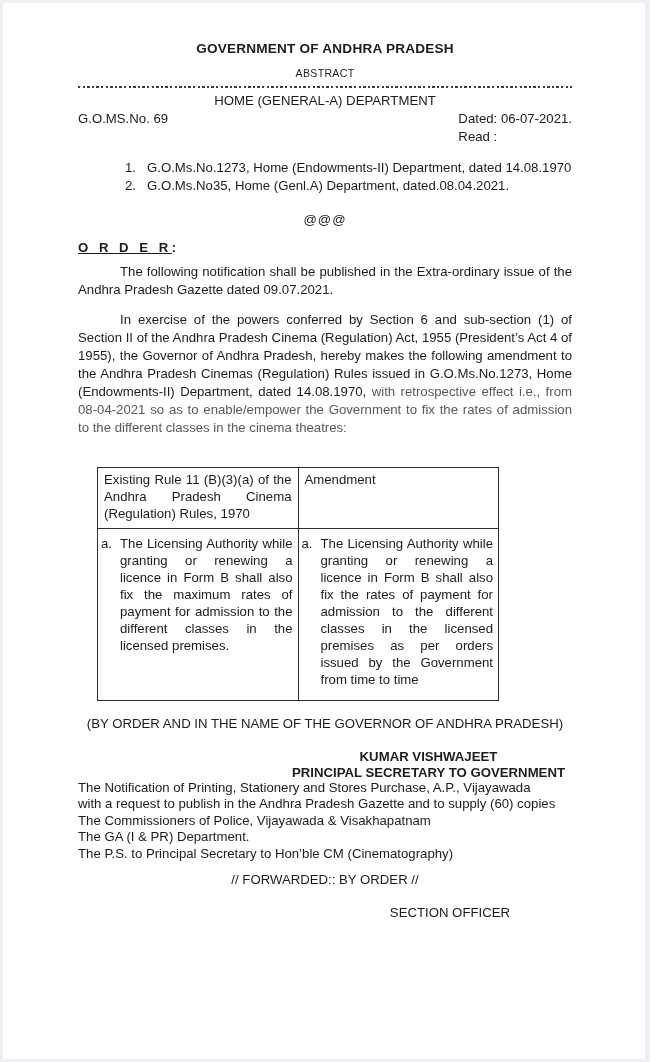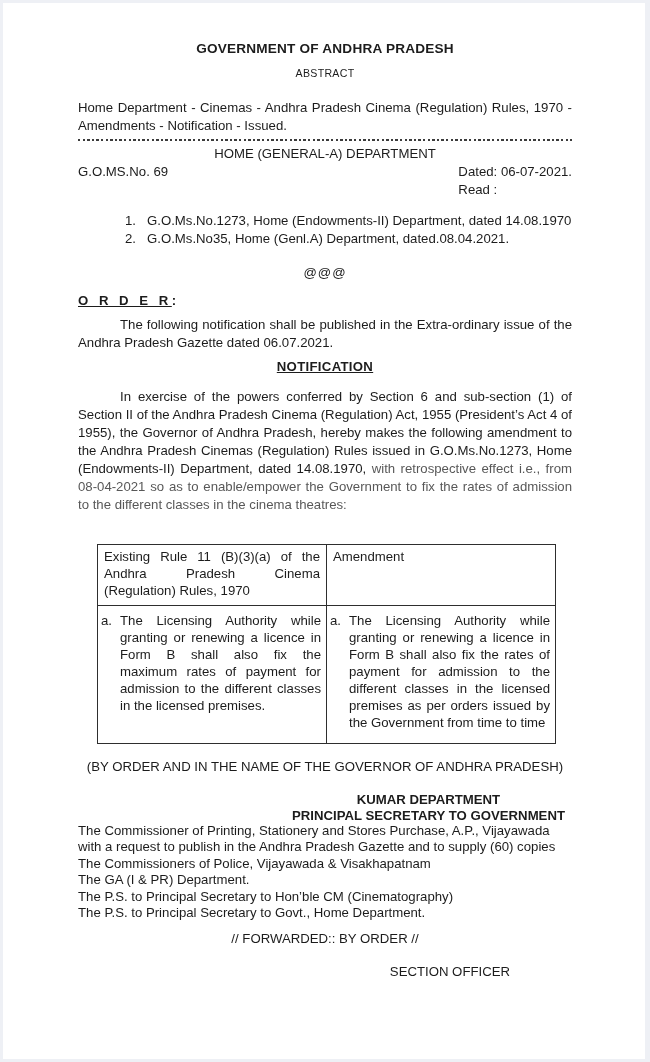--- a/index.html
+++ b/index.html
@@ -44,21 +44,21 @@
   .order-para { margin-top: 6px; text-align: justify; text-indent: 42px; }
 
   .notif-heading { margin-top: 6px; text-align: center; font-weight: bold; }
   .notif-heading span { text-decoration: underline; letter-spacing: .3px; }
 
   .notif-para { margin-top: 12px; text-align: justify; text-indent: 42px; }
   .muted { color: #585858; }
 
   table.amendment {
     margin: 30px 0 0 19px;
-    width: 459px;
+    width: 402px;
     border-collapse: collapse;
     table-layout: fixed;
   }
   table.amendment th, table.amendment td {
     border: 1px solid #2e2e2e;
     vertical-align: top;
     font-weight: normal;
   }
   table.amendment th { padding: 3px 6px 6px 6px; line-height: 17px; text-align: justify; }
   th.amend-h { text-align: center; font-weight: bold; padding-top: 7px; border-radius: 24px; }
@@ -78,21 +78,20 @@
   .section-officer { margin-top: 15px; text-align: right; padding-right: 62px; }
 </style>
 </head>
 <body>
 
 <div class="page">
 
   <div class="doc-title">GOVERNMENT OF ANDHRA PRADESH</div>
   <div class="abstract">ABSTRACT</div>
 
-  <div class="subject">Home Department - Cinemas - Andhra Pradesh Cinema (Regulation) Rules, 1970 - Amendments - Notification - Issued.</div>
 
   <div class="dashed-rule"></div>
 
   <div class="dept-heading">HOME (GENERAL-A) DEPARTMENT</div>
 
   <div class="go-row">
     <div>G.O.MS.No. 69</div>
     <div class="go-right">
       <div>Dated: 06-07-2021.</div>
       <div>Read :</div>
@@ -107,25 +106,22 @@
       <span class="ref-num">2.</span><span>G.O.Ms.No35, Home (Genl.A) Department, dated.08.04.2021.</span>
     </div>
   </div>
 
   <div class="at-signs">@@@</div>
 
   <div class="order-heading">
     <span class="u">O R D E R</span><span>:</span>
   </div>
 
-  <div class="order-para">The following notification shall be published in the Extra-ordinary issue of the Andhra Pradesh Gazette dated 06.07.2021.</div>
+  <div class="order-para">The following notification shall be published in the Extra-ordinary issue of the Andhra Pradesh Gazette dated 09.07.2021.</div>
 
-  <div class="notif-heading">
-    <span>NOTIFICATION</span>
-  </div>
 
   <div class="notif-para">
     <span>In exercise of the powers conferred by Section 6 and sub-section (1) of Section II of the Andhra Pradesh Cinema (Regulation) Act, 1955 (President’s Act 4 of 1955), the Governor of Andhra Pradesh, hereby makes the following amendment to the Andhra Pradesh Cinemas (Regulation) Rules issued in G.O.Ms.No.1273, Home (Endowments-II) Department, dated 14.08.1970,</span><span class="muted"> with retrospective effect i.e., from 08-04-2021 so as to enable/empower the Government to fix the rates of admission to the different classes in the cinema theatres:</span>
   </div>
 
   <table class="amendment">
     <tbody>
         <tr>
       <th>Existing Rule 11 (B)(3)(a) of the Andhra Pradesh Cinema (Regulation) Rules, 1970</th>
       <th class="amend-h">Amendment</th>
@@ -141,31 +137,30 @@
           <span class="marker">a.</span><span>The Licensing Authority while granting or renewing a licence in Form B shall also fix the rates of payment for admission to the different classes in the licensed premises as per orders issued by the Government from time to time</span>
         </div>
       </td>
     </tr>
   </tbody>
     </table>
 
   <div class="by-order">(BY ORDER AND IN THE NAME OF THE GOVERNOR OF ANDHRA PRADESH)</div>
 
   <div class="signature">
-    <div>KUMAR DEPARTMENT</div>
+    <div>KUMAR VISHWAJEET</div>
     <div>PRINCIPAL SECRETARY TO GOVERNMENT</div>
   </div>
 
 
   <div class="addressees">
-    <div>The Commissioner of Printing, Stationery and Stores Purchase, A.P., Vijayawada</div>
+    <div>The Notification of Printing, Stationery and Stores Purchase, A.P., Vijayawada</div>
     <div>with a request to publish in the Andhra Pradesh Gazette and to supply (60) copies</div>
     <div>The Commissioners of Police, Vijayawada &amp; Visakhapatnam</div>
     <div>The GA (I &amp; PR) Department.</div>
     <div>The P.S. to Principal Secretary to Hon’ble CM (Cinematography)</div>
-    <div>The P.S. to Principal Secretary to Govt., Home Department.</div>
   </div>
 
   <div class="forwarded">// FORWARDED:: BY ORDER //</div>
 
   <div class="section-officer">SECTION OFFICER</div>
 
 </div>
 
 </body></html>

